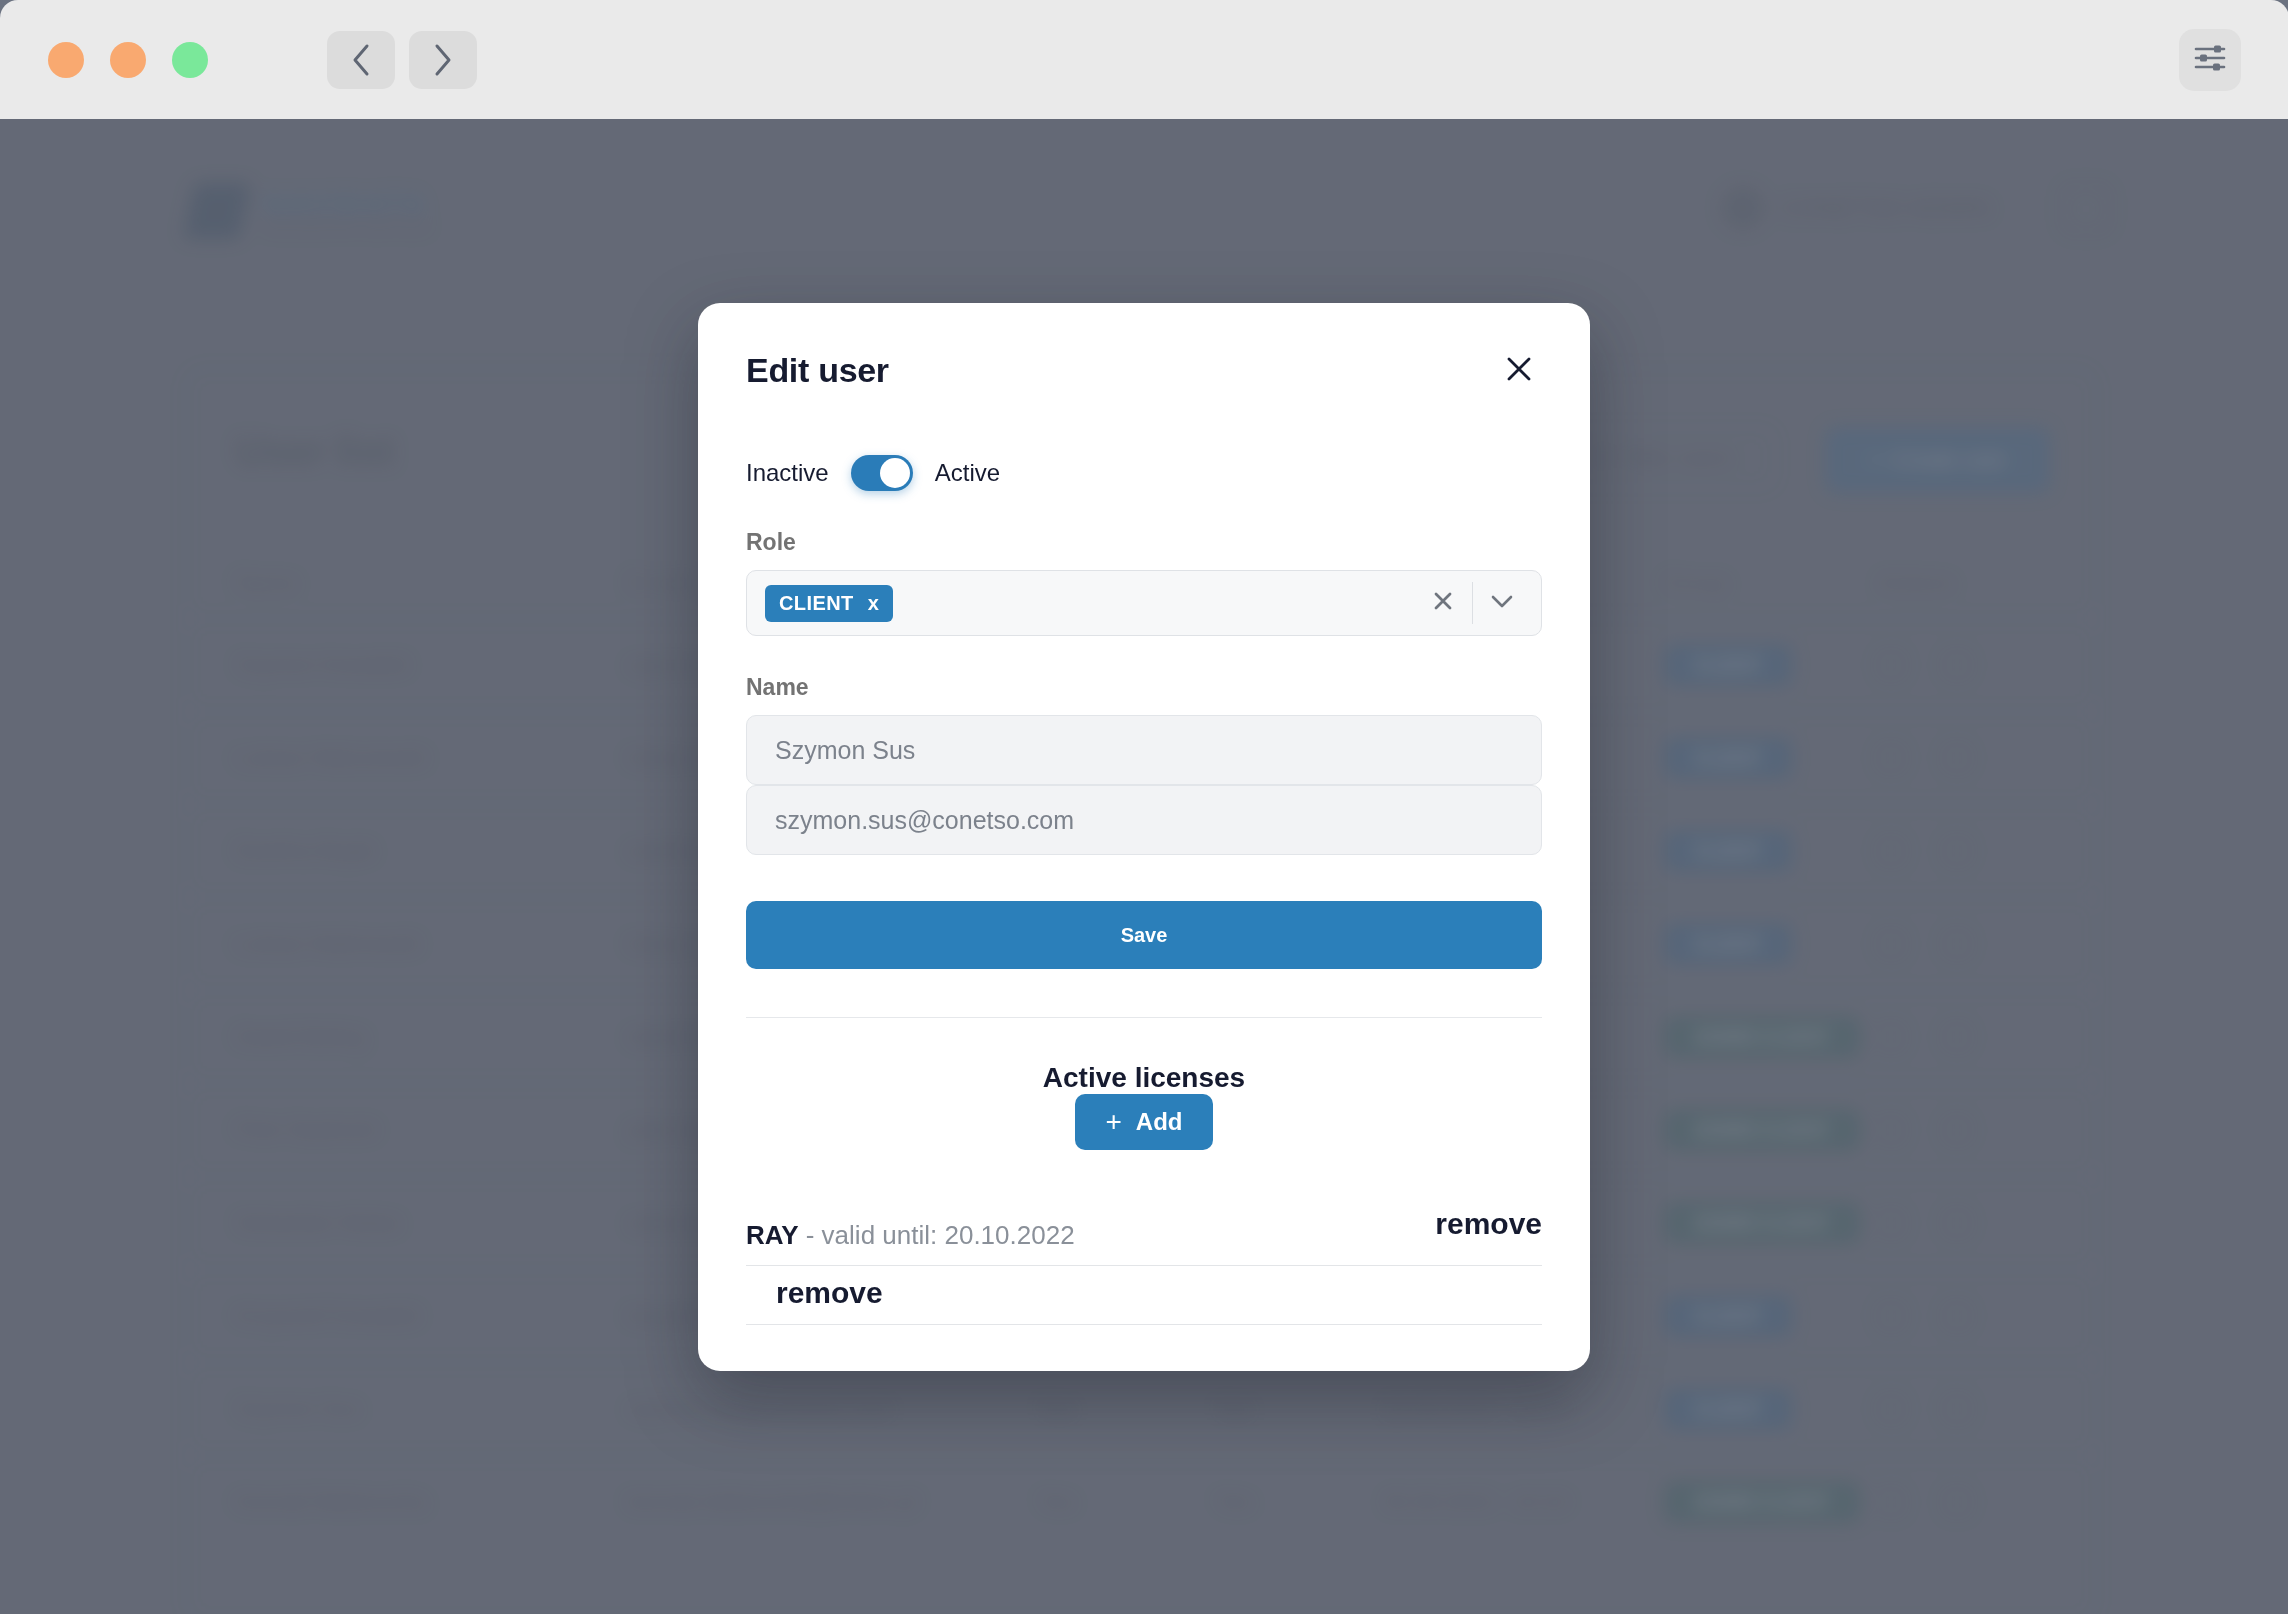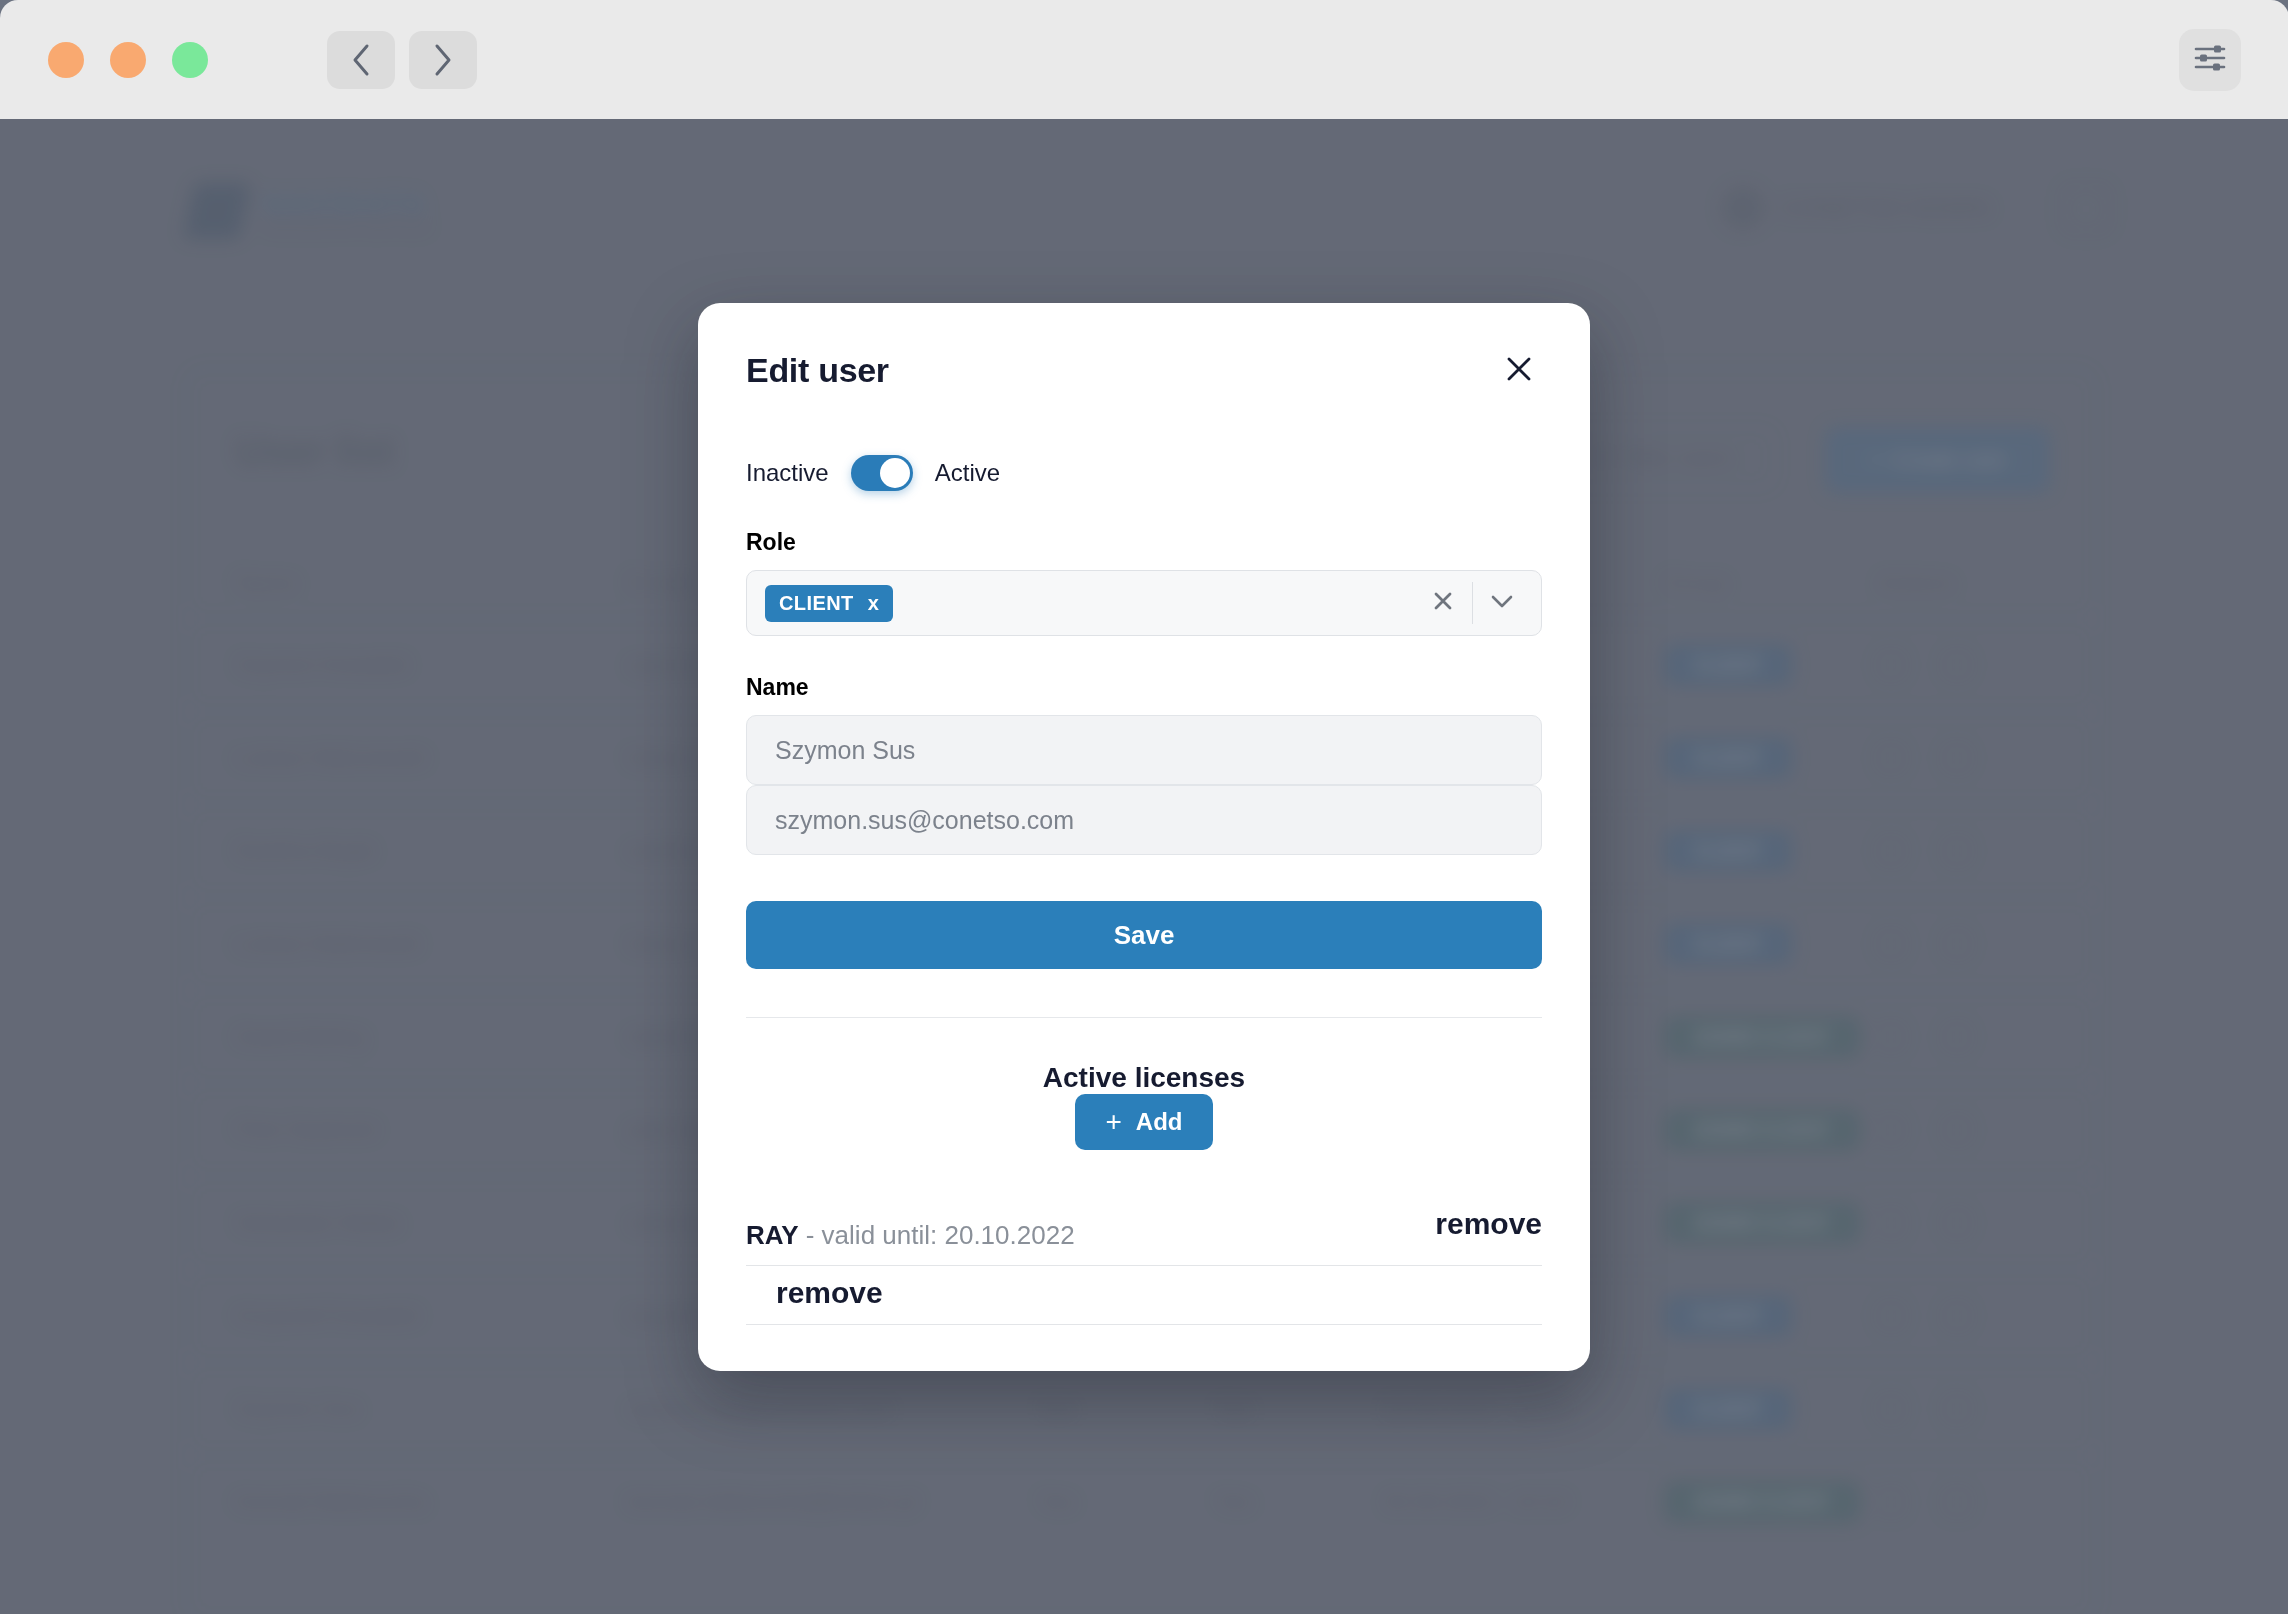--- a/index.html
+++ b/index.html
@@ -269,21 +269,21 @@
     position: absolute;
     top: 3px; right: 3px;
     width: 30px; height: 30px;
     border-radius: 50%;
     background: #ffffff;
   }
 
   .field-label {
     font-size: 23px;
     font-weight: 700;
-    color: #000000;
+    color: #737373;
     margin-top: 38px;
     margin-bottom: 14px;
   }
 
   .role-control {
     height: 66px;
     border: 1px solid #dfe2e6;
     border-radius: 10px;
     background: #f7f8f9;
     display: flex;
@@ -343,21 +343,21 @@
 
   .save-btn {
     width: 100%;
     height: 68px;
     margin-top: 46px;
     border: none;
     border-radius: 10px;
     background: #2b7fba;
     color: #ffffff;
     font-family: "Liberation Sans", sans-serif;
-    font-size: 26px;
+    font-size: 20px;
     font-weight: 700;
     cursor: pointer;
   }
 
   .divider {
     height: 1px;
     background: #e6e8eb;
     margin-top: 48px;
   }
 

